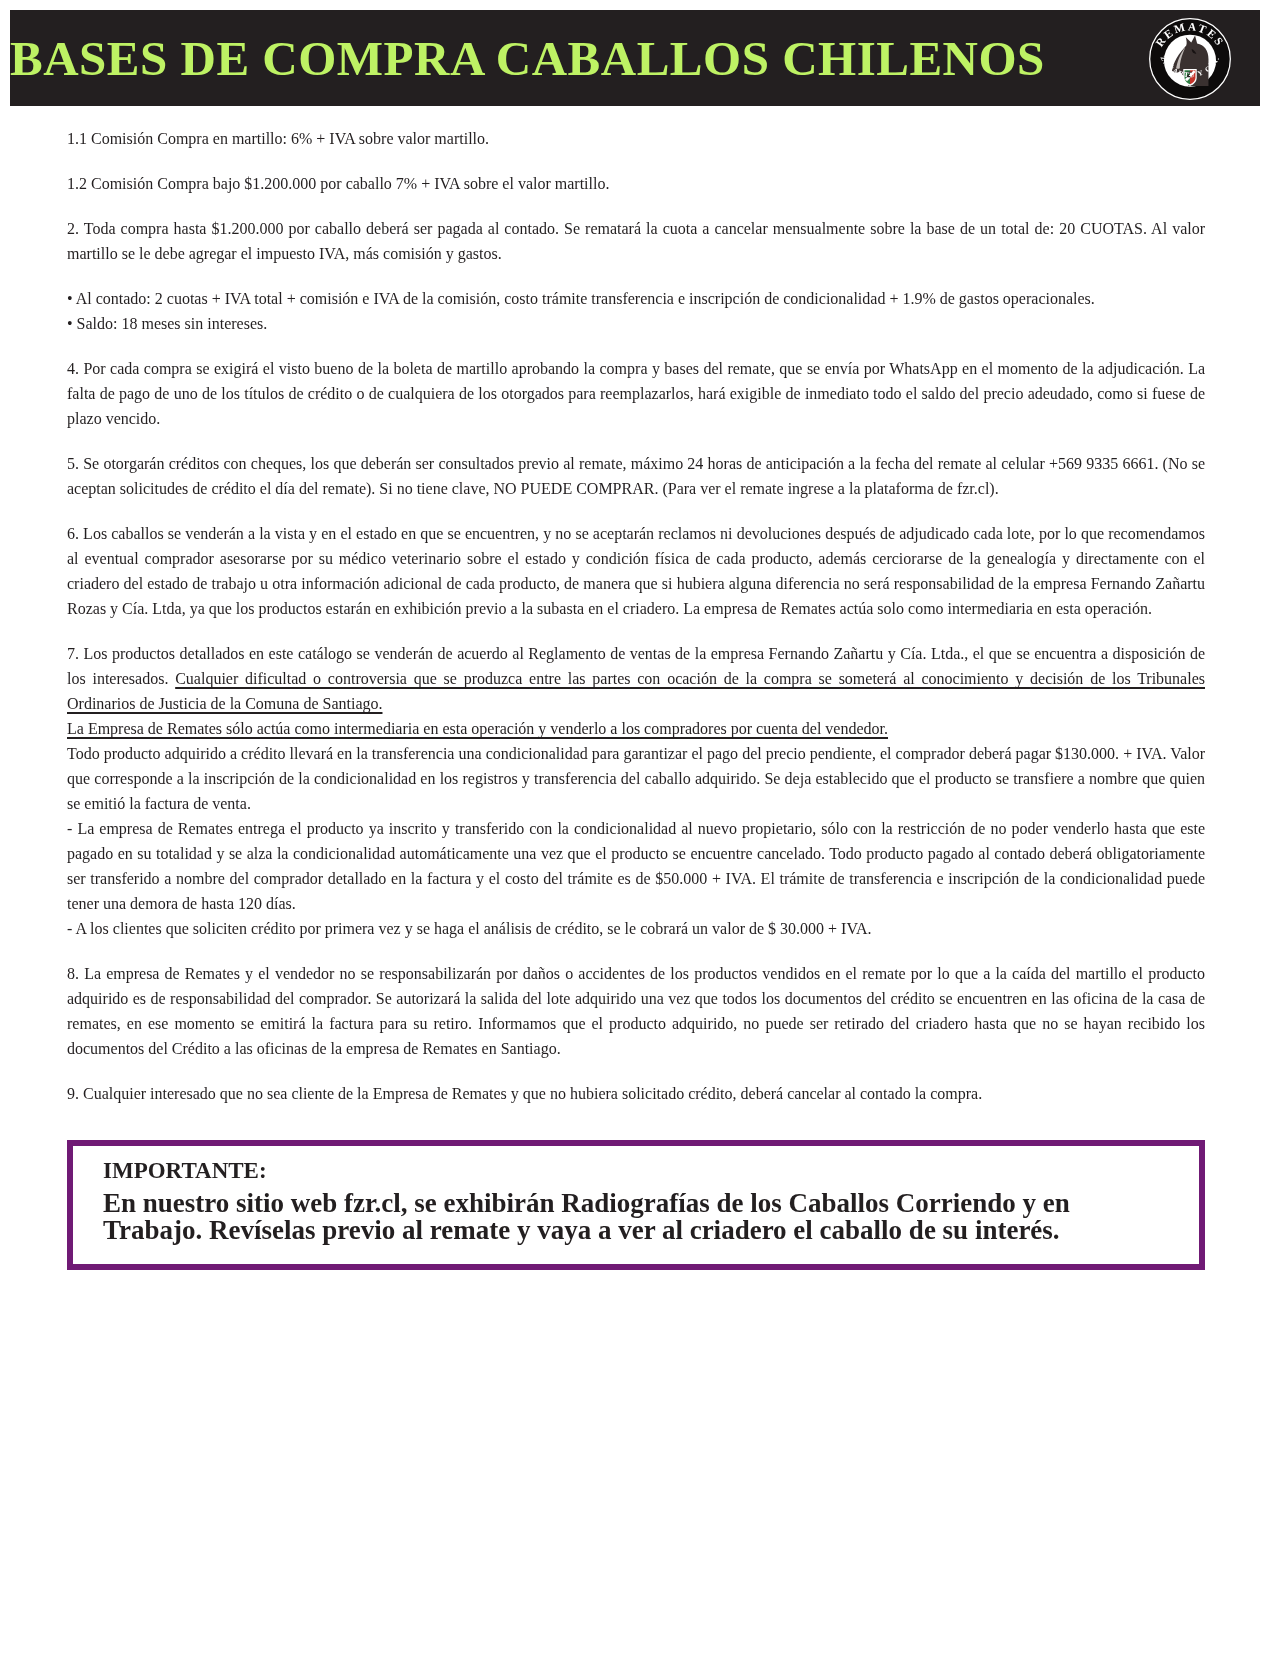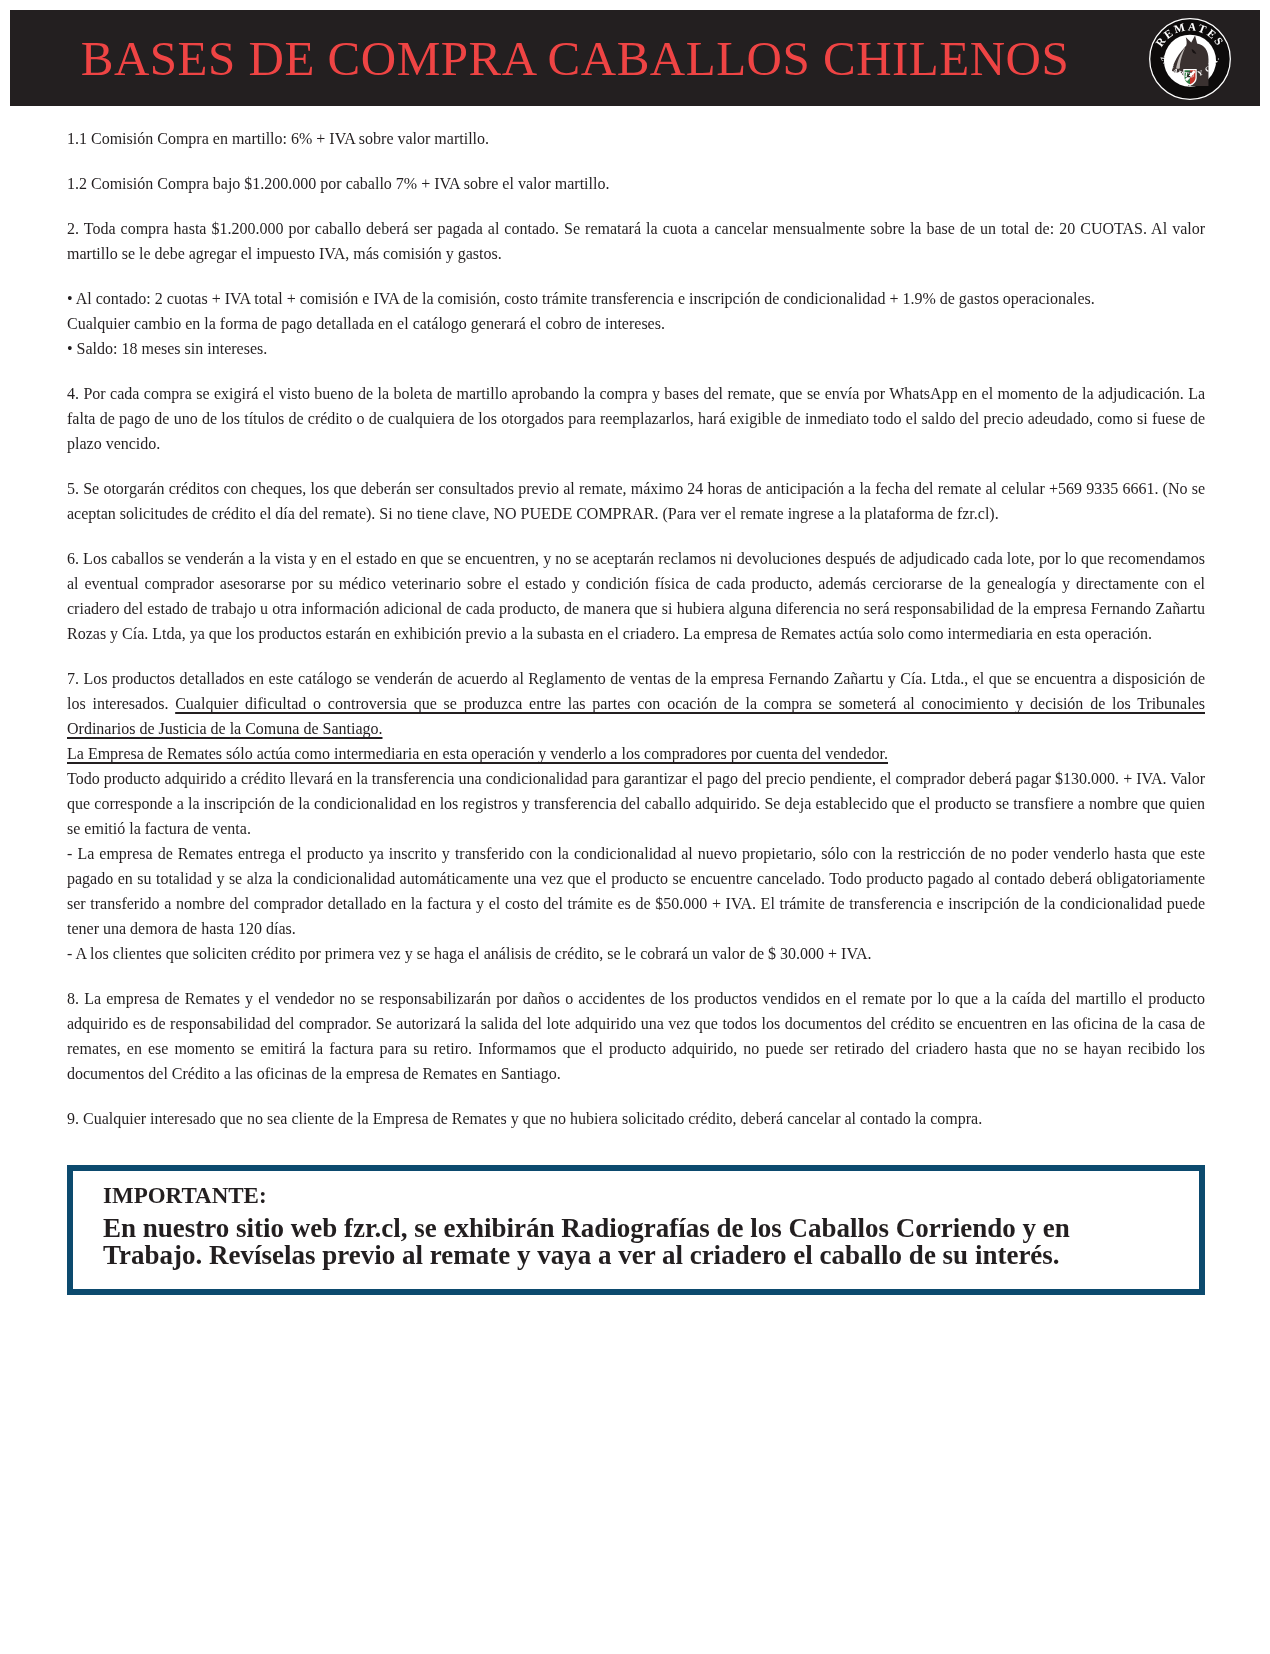--- a/index.html
+++ b/index.html
@@ -26,23 +26,22 @@
     right: 10px;
     height: 96px;
     background: #231f20;
   }
   .page-title {
     position: absolute;
     left: 0;
     right: 120px;
     top: 50%;
     transform: translateY(-50%);
-    text-align: center;
-    color: #ef4444;
-    font-weight: normal;
+    color: #bef264;
+    font-weight: bold;
     font-size: 49px;
     letter-spacing: 0.5px;
     white-space: nowrap;
     font-family: "Liberation Serif", serif;
   }
   .logo {
     position: absolute;
     right: 28px;
     top: 7px;
     width: 84px;
@@ -60,21 +59,21 @@
     font-size: 16px;
     line-height: 25px;
     font-weight: normal;
   }
   .u {
     text-decoration: underline;
     text-decoration-thickness: 2px;
     text-underline-offset: 3px;
   }
   .important-box {
-    border: 6px solid #0c4a6e;
+    border: 6px solid #701a75;
     margin-top: 34px;
     padding: 12px 34px 20px 30px;
   }
   .important-title {
     font-size: 23px;
     font-weight: bold;
   }
   .important-body {
     font-size: 27px;
     line-height: 27px;
@@ -136,21 +135,20 @@
         <div class="unit"><span>1.1 Comisión Compra en martillo: 6% + IVA sobre valor martillo.</span></div>
       </div>
       <div class="para">
         <div class="unit"><span>1.2 Comisión Compra bajo $1.200.000 por caballo 7% + IVA sobre el valor martillo.</span></div>
       </div>
       <div class="para">
         <div class="unit"><span>2. Toda compra hasta $1.200.000 por caballo deberá ser pagada al contado. Se rematará la cuota a cancelar mensualmente sobre la base de un total de: 20 CUOTAS. Al valor martillo se le debe agregar el impuesto IVA, más comisión y gastos.</span></div>
       </div>
       <div class="para">
         <div class="unit"><span>• Al contado: 2 cuotas + IVA total + comisión e IVA de la comisión, costo trámite transferencia e inscripción de condicionalidad + 1.9% de gastos operacionales.</span></div>
-        <div class="unit"><span>Cualquier cambio en la forma de pago detallada en el catálogo generará el cobro de intereses.</span></div>
         <div class="unit"><span>• Saldo: 18 meses sin intereses.</span></div>
       </div>
       <div class="para">
         <div class="unit"><span>4. Por cada compra se exigirá el visto bueno de la boleta de martillo aprobando la compra y bases del remate, que se envía por WhatsApp en el momento de la adjudicación. La falta de pago de uno de los títulos de crédito o de cualquiera de los otorgados para reemplazarlos, hará exigible de inmediato todo el saldo del precio adeudado, como si fuese de plazo vencido.</span></div>
       </div>
       <div class="para">
         <div class="unit"><span>5. Se otorgarán créditos con cheques, los que deberán ser consultados previo al remate, máximo 24 horas de anticipación a la fecha del remate al celular +569 9335 6661. (No se aceptan solicitudes de crédito el día del remate). Si no tiene clave, NO PUEDE COMPRAR. (Para ver el remate ingrese a la plataforma de fzr.cl).</span></div>
       </div>
       <div class="para">
         <div class="unit"><span>6. Los caballos se venderán a la vista y en el estado en que se encuentren, y no se aceptarán reclamos ni devoluciones después de adjudicado cada lote, por lo que recomendamos al eventual comprador asesorarse por su médico veterinario sobre el estado y condición física de cada producto, además cerciorarse de la genealogía y directamente con el criadero del estado de trabajo u otra información adicional de cada producto, de manera que si hubiera alguna diferencia no será responsabilidad de la empresa Fernando Zañartu Rozas y Cía. Ltda, ya que los productos estarán en exhibición previo a la subasta en el criadero. La empresa de Remates actúa solo como intermediaria en esta operación.</span></div>

